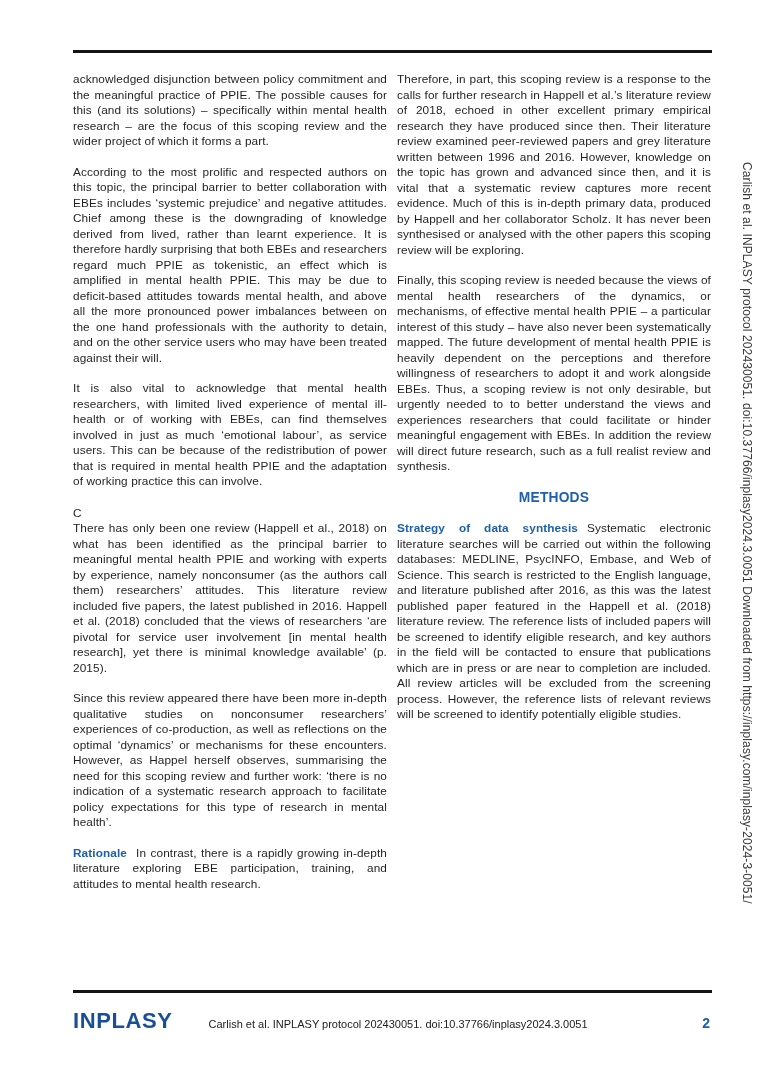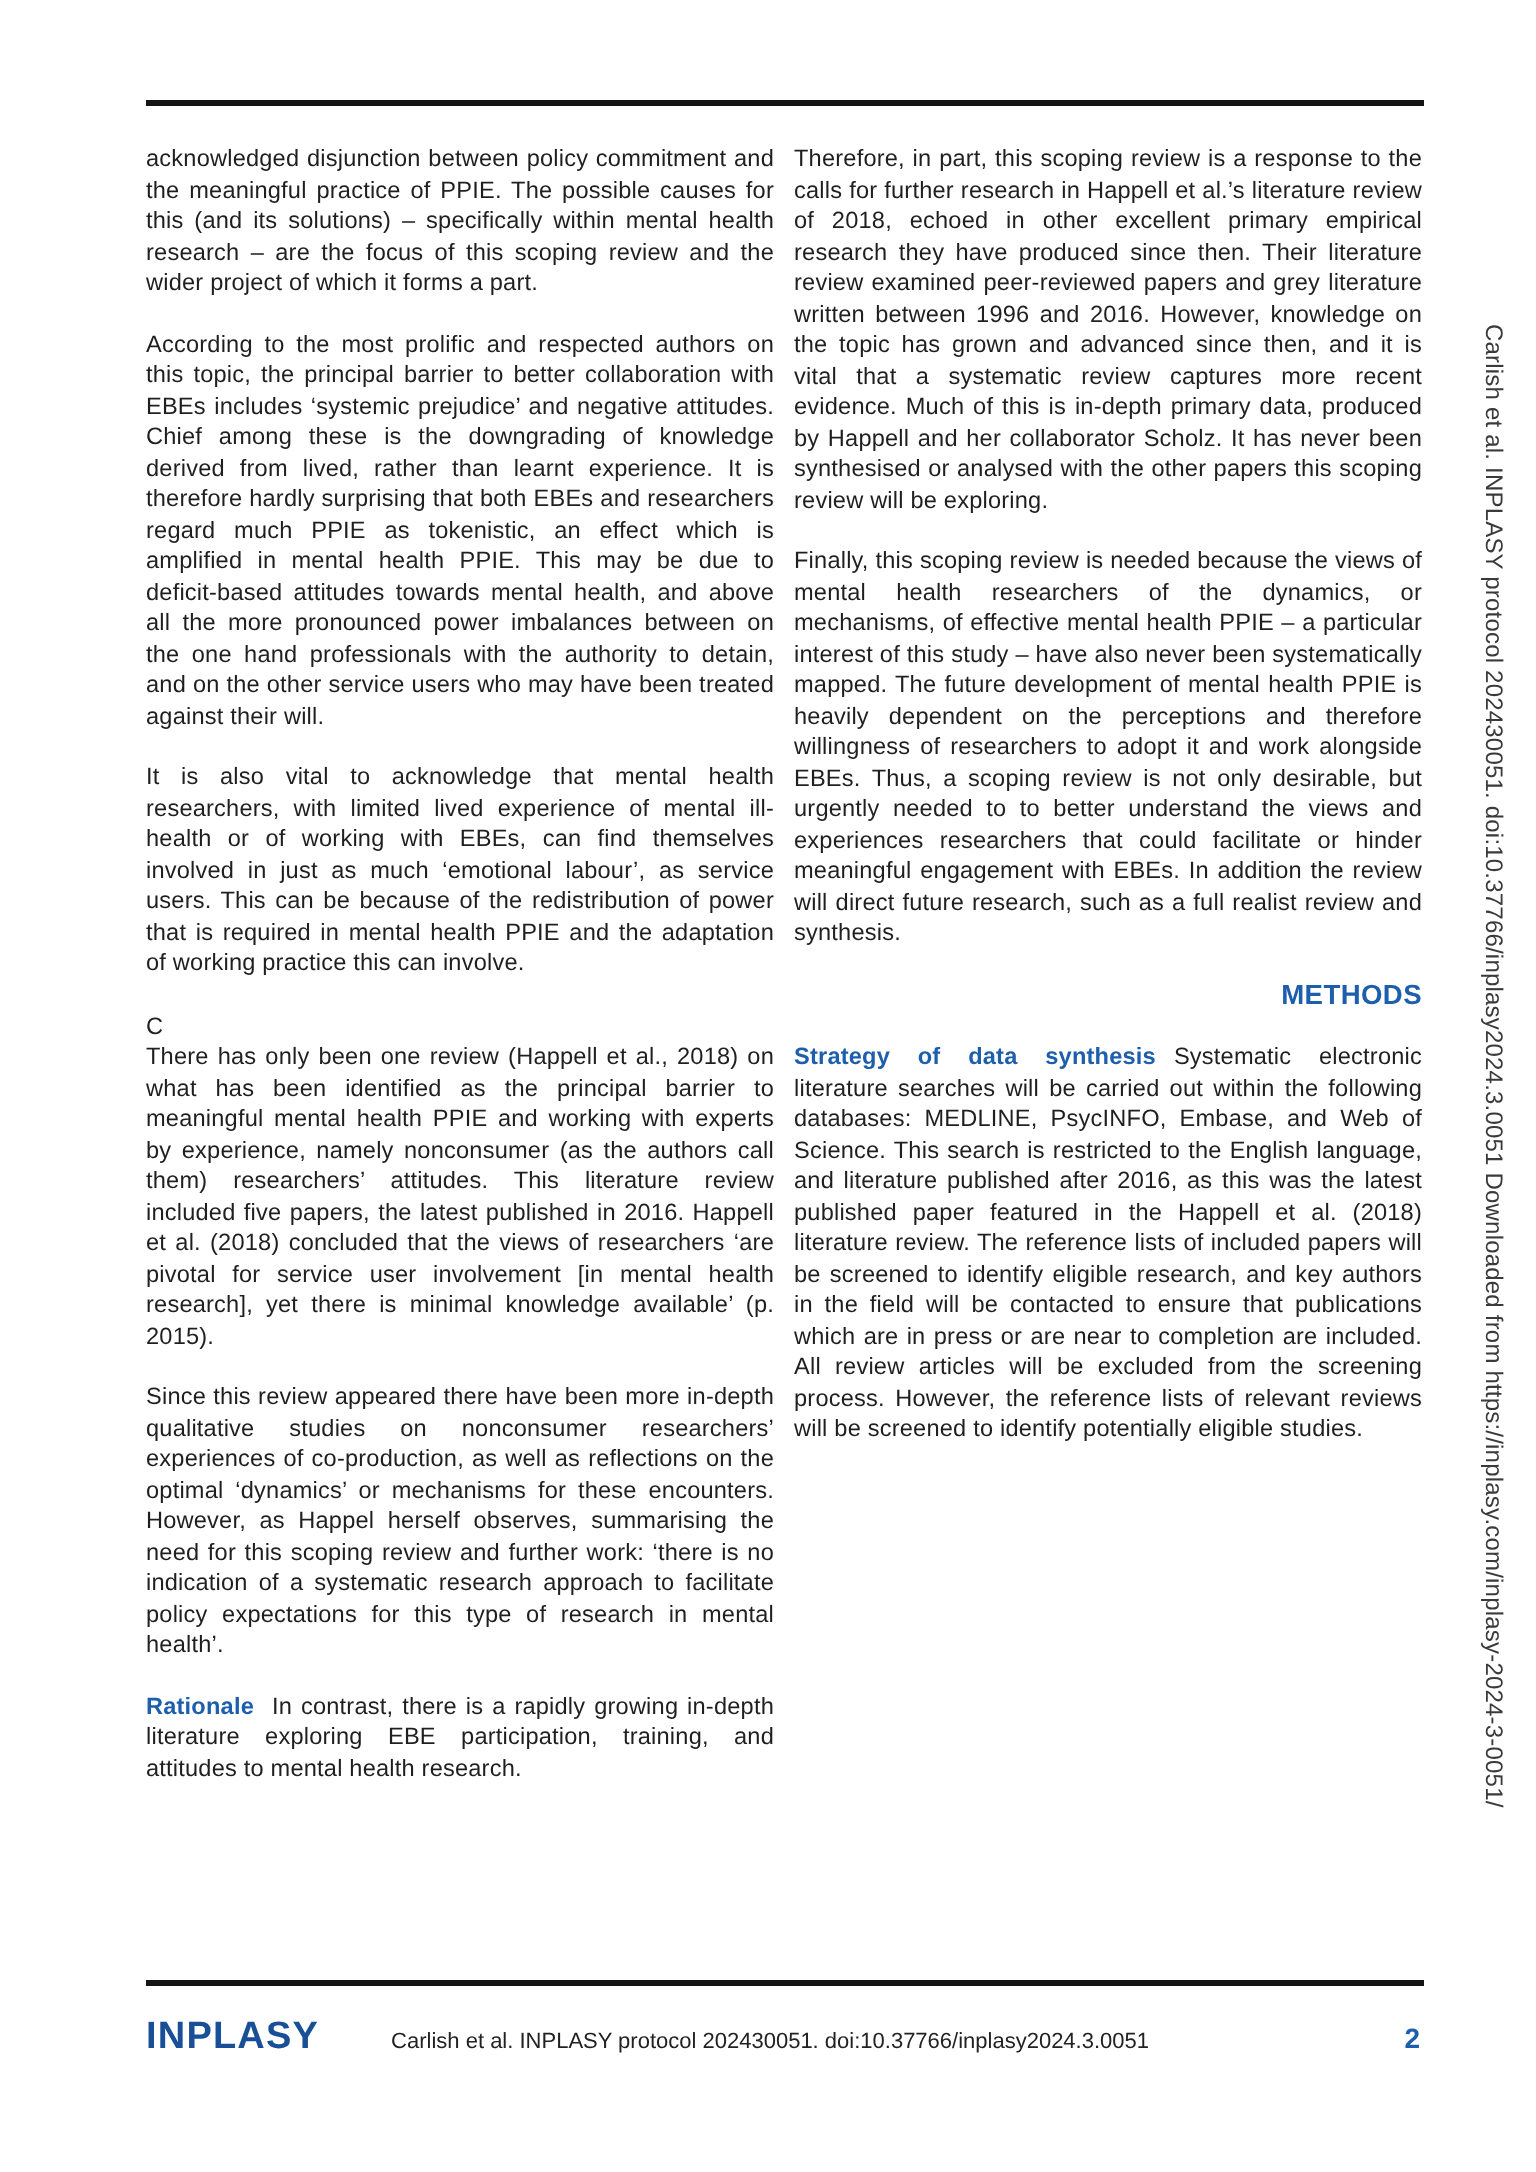--- a/index.html
+++ b/index.html
@@ -44,33 +44,33 @@
   .lead {
     font-weight: bold;
     color: var(--heading-blue, #1d5fad);
     margin-right: 9px;
   }
   h2.section-heading {
     font-size: 13.8px;
     font-weight: bold;
     color: var(--heading-blue, #1d5fad);
     margin: 4px 0 16px 0;
-    text-align: right;
+    text-align: center;
     letter-spacing: 0.2px;
   }
   .footer {
     position: absolute;
     left: 73px;
     top: 1008px;
     width: 639px;
     display: flex;
     align-items: baseline;
   }
   .footer-logo {
-    font-size: 19px;
+    font-size: 22px;
     font-weight: bold;
     color: var(--logo-blue, #184f96);
     letter-spacing: 0.6px;
   }
   .footer-citation {
     flex: 1;
     margin-left: 36px;
     font-size: 11px;
     color: #222222;
   }

